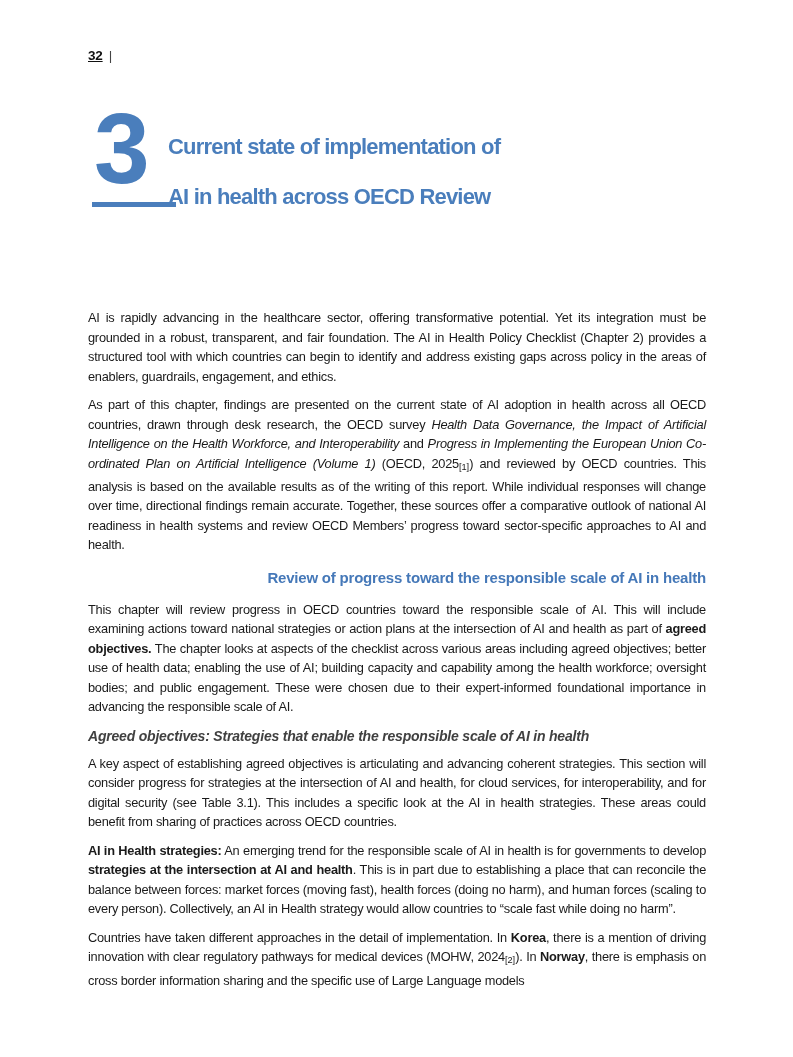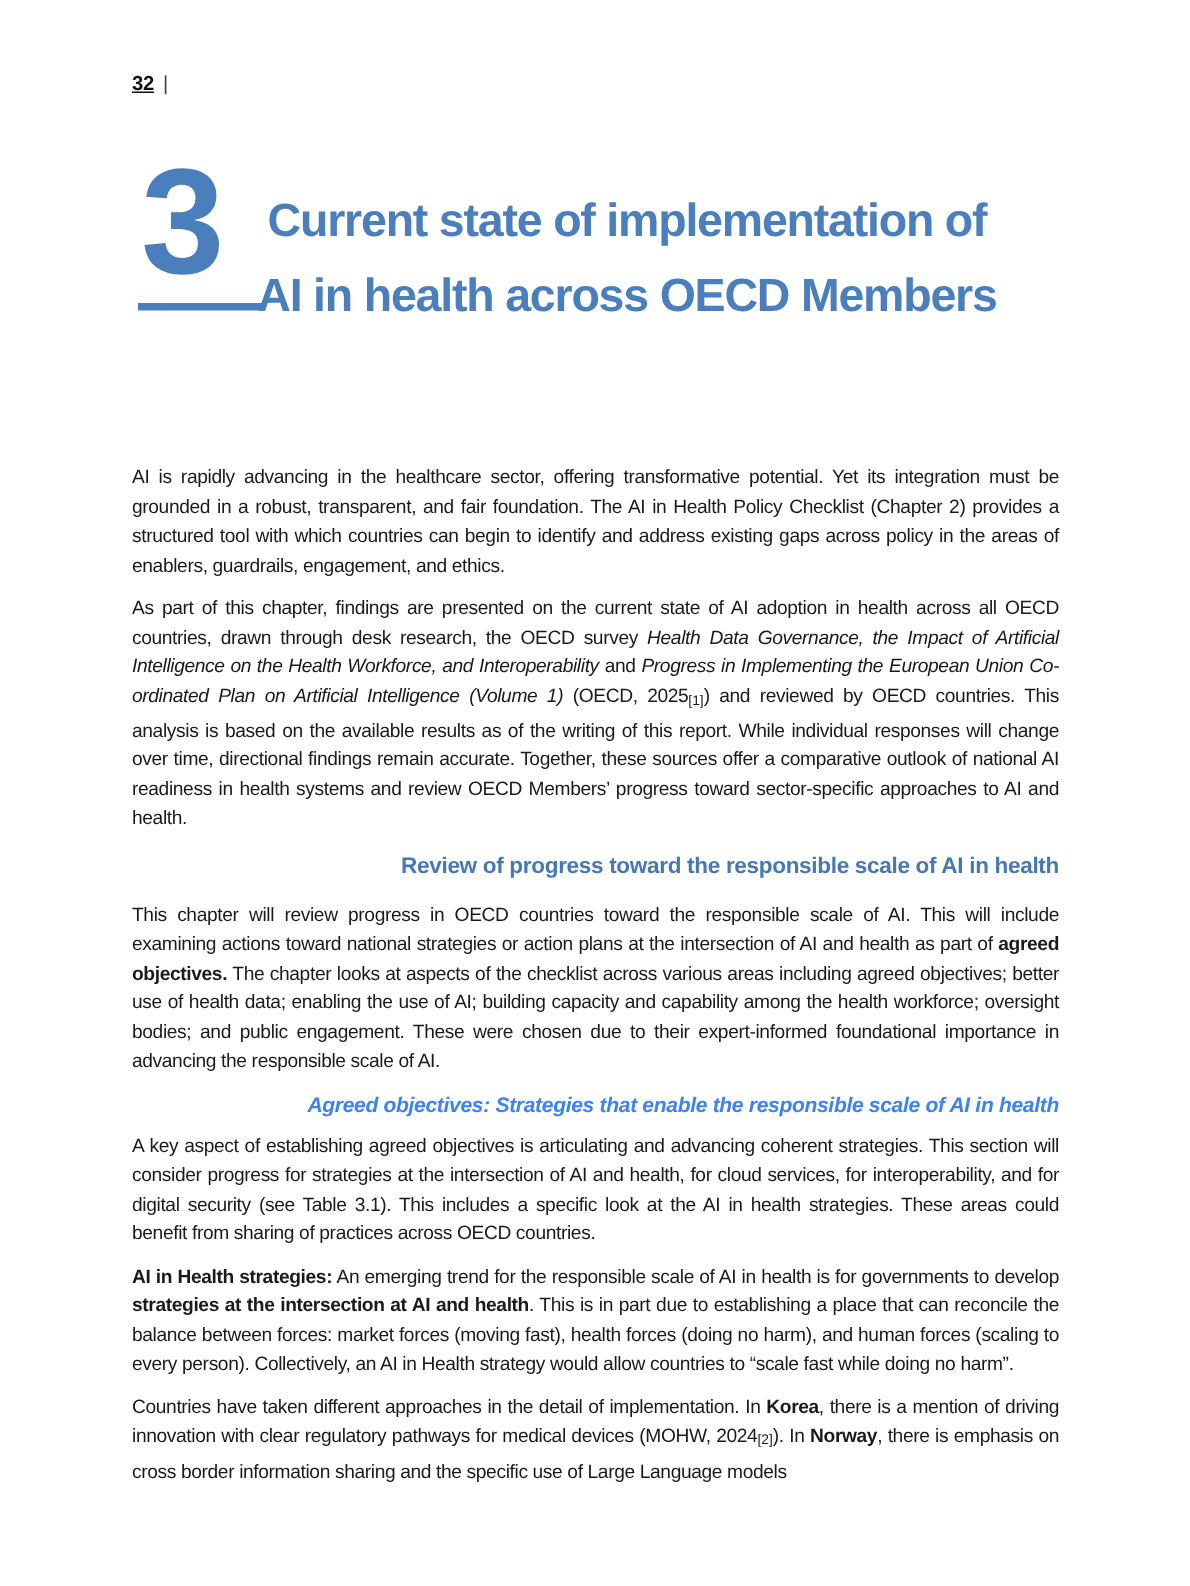--- a/index.html
+++ b/index.html
@@ -19,40 +19,40 @@
   .chapnum-wrap{position:absolute;left:92px;top:102px;}
   .chapnum{
     display:inline-block;
     font-size:100px;font-weight:700;color:#4a7ebc;
     line-height:92px;
     padding:0 26px 8px 2px;
     border-bottom:5px solid #4a7ebc;
   }
   .chaptitle{
     position:absolute;left:168px;top:122px;width:500px;
-    text-align:center;
-    font-size:31px;font-weight:700;color:#4a7ebc;
+    text-align:left;
+    font-size:22px;font-weight:700;color:#4a7ebc;
     line-height:50px;letter-spacing:-0.8px;
   }
   
   .content{
     position:absolute;left:88px;top:308px;width:618px;
     font-size:12.8px;line-height:19.5px;letter-spacing:-0.25px;
     text-align:justify;
   }
   .content p{margin:0 0 9px 0;}
   h2.sec{
     margin:12px 0 12px 0;
     font-size:15px;font-weight:700;color:#4578b8;
     letter-spacing:-0.2px;text-align:right;line-height:21px;
   }
   h3.subsec{
     margin:8px 0 8px 0;
-    font-size:14px;font-weight:700;font-style:italic;color:#3b82f6;
-    letter-spacing:-0.2px;text-align:right;line-height:20px;
+    font-size:14px;font-weight:700;font-style:italic;color:#404040;
+    letter-spacing:-0.2px;text-align:left;line-height:20px;
   }
   .r-normal{}
   .r-italic{font-style:italic;}
   .r-bold{font-weight:700;}
   .r-sub{font-size:0.72em;vertical-align:-0.2em;letter-spacing:0;}
   
   .footer{
     position:absolute;top:997px;right:87px;
     font-size:10.5px;letter-spacing:-0.1px;color:#111;
   }
@@ -65,21 +65,21 @@
   <div class="hdr">
     <span class="num">32</span><span class="sep">|</span>
   </div>
 
   <div class="chapnum-wrap">
     <span class="chapnum">3</span>
   </div>
 
   <div class="chaptitle">
     <div>Current state of implementation of</div>
-    <div>AI in health across OECD Members</div>
+    <div>AI in health across OECD Review</div>
   </div>
 
   <div class="content">
     <p><span class="r-normal">AI is rapidly advancing in the healthcare sector, offering transformative potential. Yet its integration must be grounded in a robust, transparent, and fair foundation. The AI in Health Policy Checklist (Chapter 2) provides a structured tool with which countries can begin to identify and address existing gaps across policy in the areas of enablers, guardrails, engagement, and ethics.</span></p>
     <p><span class="r-normal">As part of this chapter, findings are presented on the current state of AI adoption in health across all OECD countries, drawn through desk research, the OECD survey </span><span class="r-italic">Health Data Governance, the Impact of Artificial Intelligence on the Health Workforce, and Interoperability</span><span class="r-normal"> and </span><span class="r-italic">Progress in Implementing the European Union Co-ordinated Plan on Artificial Intelligence (Volume 1)</span><span class="r-normal"> (OECD, 2025</span><span class="r-sub">[1]</span><span class="r-normal">) and reviewed by OECD countries. This analysis is based on the available results as of the writing of this report. While individual responses will change over time, directional findings remain accurate. Together, these sources offer a comparative outlook of national AI readiness in health systems and review OECD Members’ progress toward sector-specific approaches to AI and health.</span></p>
 
     <h2 class="sec">Review of progress toward the responsible scale of AI in health</h2>
     <p><span class="r-normal">This chapter will review progress in OECD countries toward the responsible scale of AI. This will include examining actions toward national strategies or action plans at the intersection of AI and health as part of </span><span class="r-bold">agreed objectives.</span><span class="r-normal"> The chapter looks at aspects of the checklist across various areas including agreed objectives; better use of health data; enabling the use of AI; building capacity and capability among the health workforce; oversight bodies; and public engagement. These were chosen due to their expert-informed foundational importance in advancing the responsible scale of AI.</span></p>
 
     <h3 class="subsec">Agreed objectives: Strategies that enable the responsible scale of AI in health</h3>

